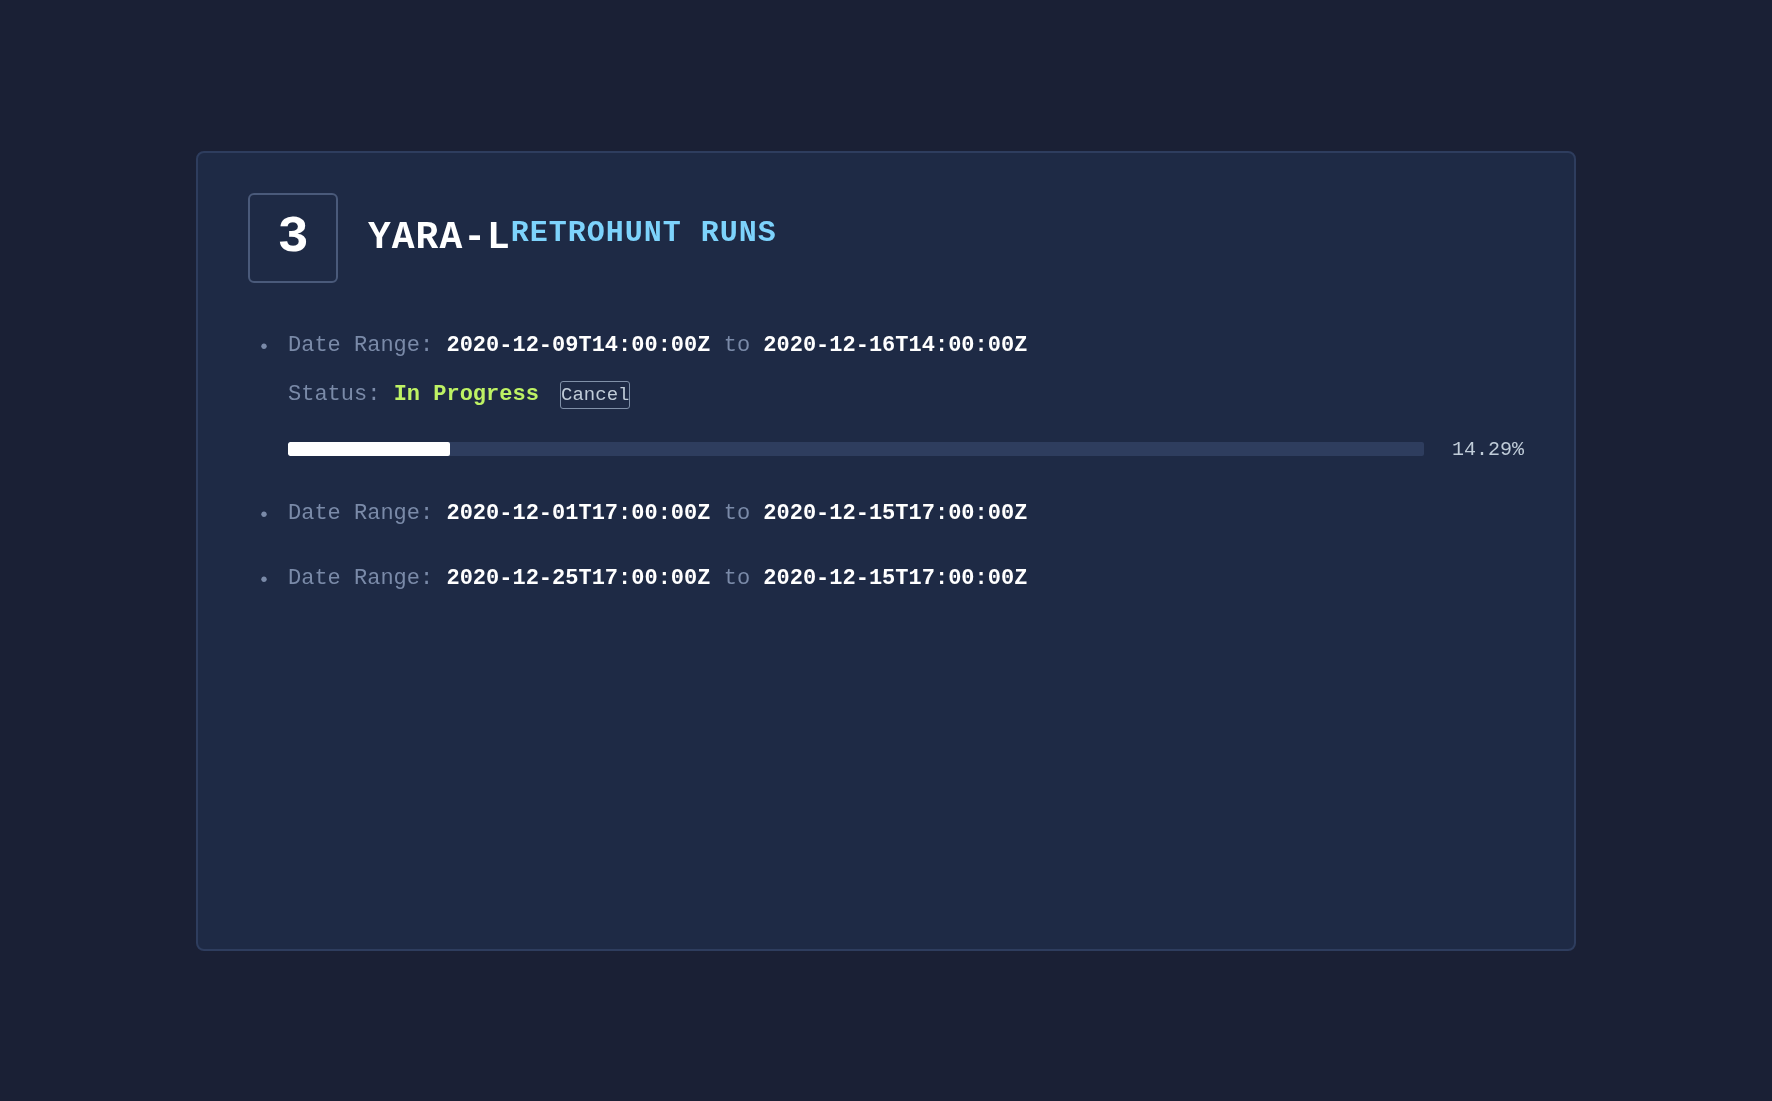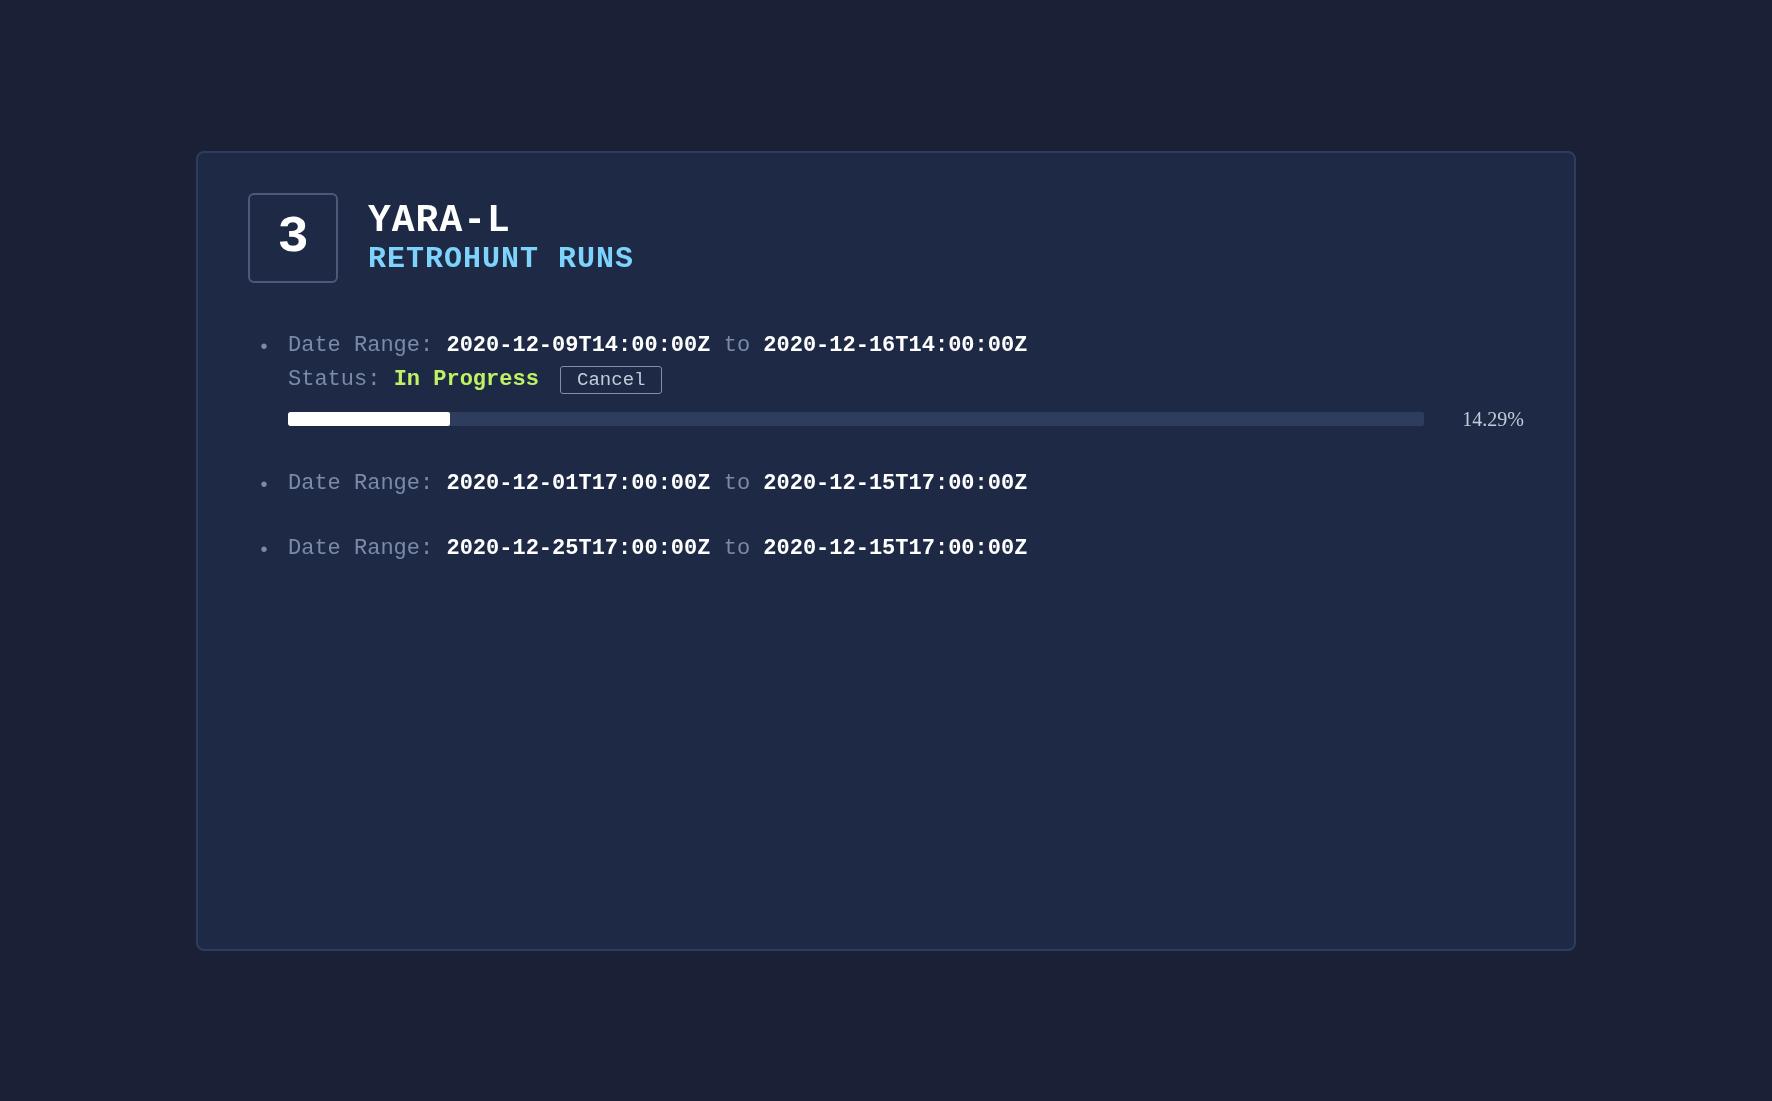--- a/index.html
+++ b/index.html
@@ -48,21 +48,21 @@
 
     .number-badge span {
       color: #ffffff;
       font-size: 52px;
       font-weight: bold;
       font-family: 'Courier New', Courier, monospace;
     }
 
     .title-block {
       display: flex;
-      flex-direction: column;
+      flex-direction: row;
     }
 
     .title-line1 {
       color: #ffffff;
       font-size: 38px;
       font-weight: bold;
       font-family: 'Courier New', Courier, monospace;
       letter-spacing: 1px;
     }
 
@@ -77,21 +77,21 @@
     .runs-list {
       display: flex;
       flex-direction: column;
       gap: 40px;
       padding-left: 10px;
     }
 
     .run-item {
       display: flex;
       flex-direction: column;
-      gap: 8px;
+      gap: 23px;
       padding-left: 30px;
       position: relative;
     }
 
     .run-item::before {
       content: '•';
       position: absolute;
       left: 0;
       top: 3px;
       color: #7a8aa8;
@@ -123,21 +123,21 @@
       color: #bef264;
       font-weight: bold;
     }
 
     .cancel-btn {
       background: transparent;
       border: 1px solid #8090a8;
       color: #c0ccd8;
       font-family: 'Courier New', Courier, monospace;
       font-size: 19px;
-      padding: 2px 16px;
+      padding: 2px 0;
       cursor: pointer;
       border-radius: 3px;
       margin-left: 8px;
     }
 
     .progress-container {
       display: flex;
       align-items: center;
       gap: 20px;
       margin-top: 6px;
@@ -153,21 +153,21 @@
 
     .progress-bar-fill {
       height: 100%;
       background-color: #ffffff;
       border-radius: 2px;
     }
 
     .progress-label {
       color: #c0ccd8;
       font-size: 20px;
-      font-family: Liberation Serif, serif;
+      font-family: Liberation Mono, monospace;
       white-space: nowrap;
       min-width: 80px;
       text-align: right;
     }
   </style>
 </head>
 <body>
 
 <div class="card">
   <div class="header">

